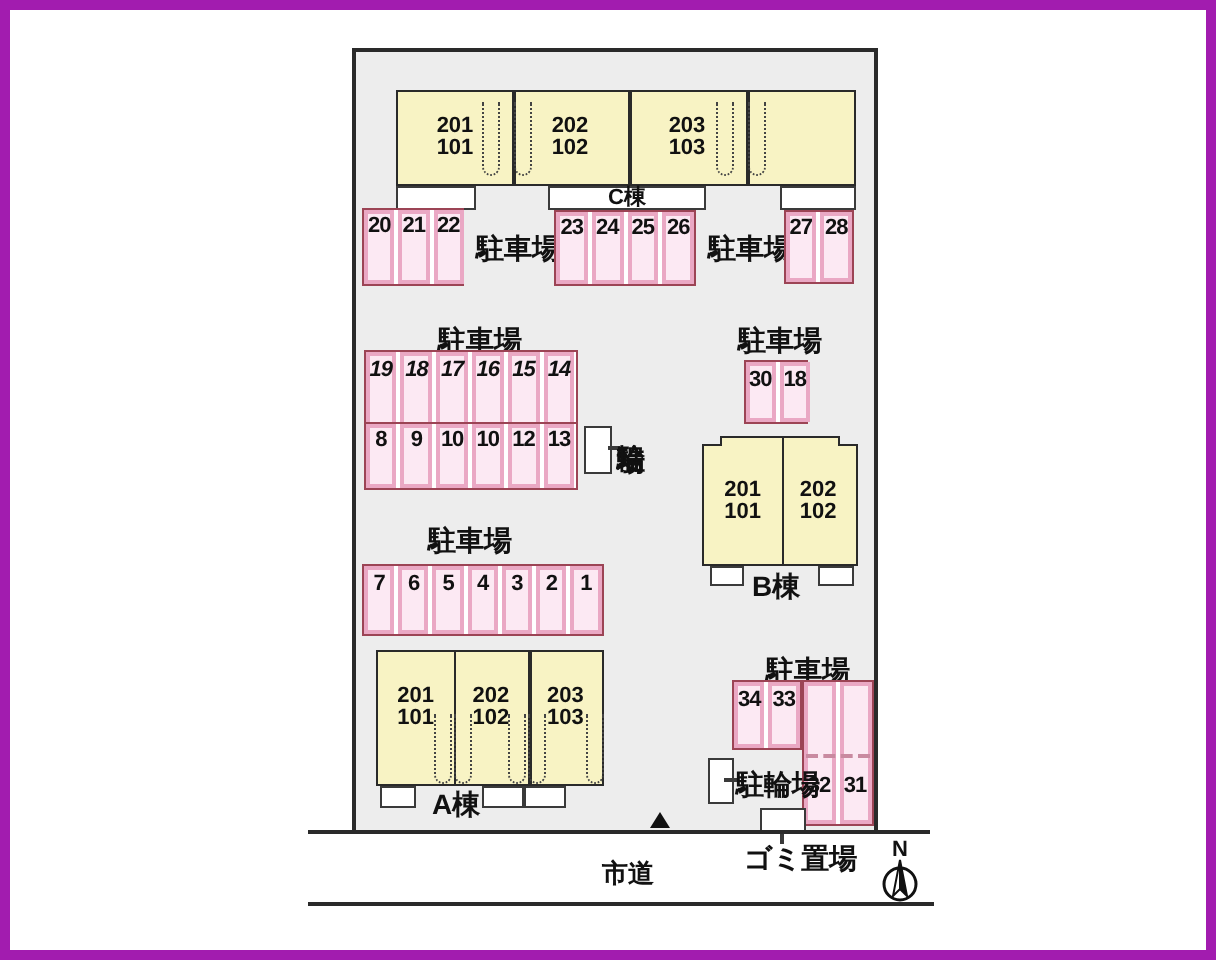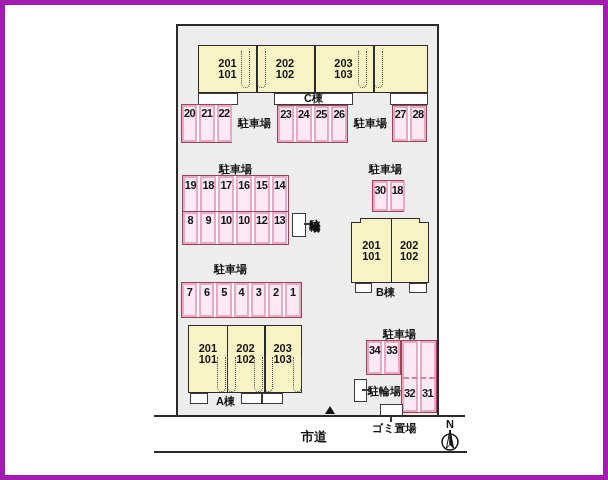--- a/index.html
+++ b/index.html
@@ -23,21 +23,21 @@
   .bldg{position:absolute;background:#f8f3c4;border:1.5px solid #2a2a2a;box-sizing:border-box;}
   .bdiv{position:absolute;top:0;bottom:0;width:1.5px;background:#2a2a2a;}
   .unit{position:absolute;top:0;bottom:0;display:flex;flex-direction:column;
     align-items:center;justify-content:center;font-weight:bold;font-size:11px;line-height:11px;}
   .notch{position:absolute;background:#ededed;box-sizing:border-box;}
   .porch{position:absolute;background:#fff;border:1.2px solid #3a3a3a;box-sizing:border-box;
     display:flex;align-items:center;justify-content:center;font-weight:bold;font-size:11px;}
   .stair{position:absolute;border:1.2px dotted #444;border-top:none;
     border-radius:0 0 5px 5px;width:9px;box-sizing:border-box;}
   
-  .jlabel{position:absolute;font-weight:bold;font-size:11px;white-space:nowrap;}
+  .jlabel{position:absolute;font-weight:bold;font-size:14px;white-space:nowrap;}
   .vtext{writing-mode:vertical-rl;text-orientation:upright;letter-spacing:1px;}
   .wrect{position:absolute;background:#fff;border:1.2px solid #3a3a3a;box-sizing:border-box;}
   .connector{position:absolute;background:#3a3a3a;}
   .hline{position:absolute;height:2px;background:#2a2a2a;}
   .tri{position:absolute;width:0;height:0;border-left:5px solid transparent;
     border-right:5px solid transparent;border-bottom:8px solid #111;}
   .road-label{position:absolute;font-weight:bold;font-size:13px;}
 </style>
 </head>
 <body>
@@ -105,21 +105,21 @@
   <div class="pgroup" style="left:386.5px;top:100px;width:35.5px;height:37px;">
     <div class="pcell num-bottom">
         <span>27</span>
       </div>
     <div class="pcell num-bottom">
         <span>28</span>
       </div>
   </div>
 
   <div class="jlabel" style="left:214px;top:157px;">駐車場</div>
-  <div class="pgroup" style="left:176.5px;top:170px;width:107px;height:45px;">
+  <div class="pgroup" style="left:176.5px;top:170px;width:107px;height:45px;font-style:italic;">
     <div class="pcell num-top">
         <span>19</span>
       </div>
     <div class="pcell num-top">
         <span>18</span>
       </div>
     <div class="pcell num-top">
         <span>17</span>
       </div>
     <div class="pcell num-top">

